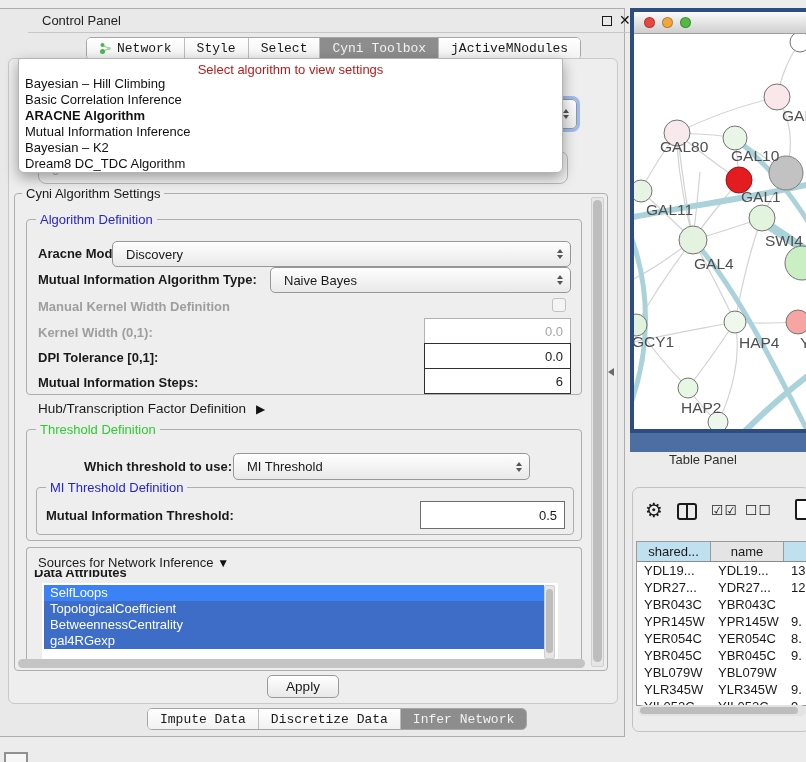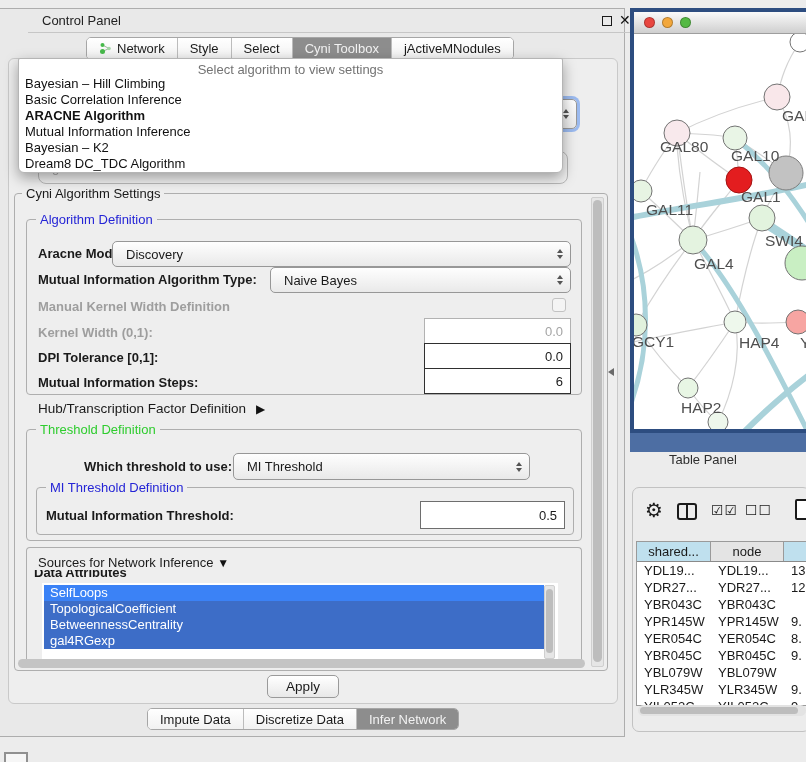--- a/index.html
+++ b/index.html
@@ -6,37 +6,37 @@
   html,body { width:806px; height:762px; }
   body { font-family:"Liberation Sans","DejaVu Sans",sans-serif; background:#ececec; position:relative; overflow:hidden; font-size:13px; color:#1a1a1a; }
 
   
   .control-panel { position:absolute; left:0; top:8px; width:625px; height:729px; background:#e9e9e9; border:1px solid #adadad; border-left:none; }
   .cp-titlebar { position:absolute; left:0; top:0; width:100%; height:24px; border-bottom:1px solid #c6c6c6;margin-left:28px; }
   .cp-title { position:absolute; left:14px; top:4px; font-size:13px; color:#222; }
   .float-btn { position:absolute; left:574px; top:7px; width:10px; height:10px; border:1.5px solid #1a1a1a; background:transparent; }
   .close-btn { position:absolute; left:591px; top:3px; font-size:14px; font-weight:bold; color:#111; }
 
-  .tabbar { position:absolute; display:flex; background:#fff; border:1px solid #a6a6a6; border-radius:5px; overflow:hidden; height:23px; }
+  .tabbar { position:absolute; display:flex; background:#fff; border:1px solid #a6a6a6; border-radius:5px; overflow:hidden; height:23px;font-family:Liberation Mono, monospace; }
   .tab { display:flex; align-items:center; gap:5px; padding:0 12px; font-size:13px; background:linear-gradient(#ffffff,#f1f1f1); border-left:1px solid #bcbcbc; cursor:default; white-space:nowrap; }
   .tab:first-child { border-left:none; }
   .tab.sel { color:#f2f2f2; }
 
   .content-panel { position:absolute; left:8px; top:49px; width:610px; height:646px; background:#eeeeee; border:1px solid #c9c9c9; border-radius:6px; }
 
   .combo { position:absolute; display:flex; align-items:center; font-size:13px; background:linear-gradient(#fefefe,#e9e9e9); border:1px solid #979797; border-radius:5px; padding-left:13px; }
   .combo .spin { margin-left:auto; margin-right:7px; display:flex; flex-direction:column; align-items:center; gap:2px; }
   .combo .spin i { display:block; width:0; height:0; border-left:3.5px solid transparent; border-right:3.5px solid transparent; }
   .combo .spin .up { border-bottom:4px solid #555; }
   .combo .spin .dn { border-top:4px solid #555; }
   .combo.focused { box-shadow:0 0 0 3px rgba(110,158,240,.65); }
   .combo.ghost { color:#a8a8a8; background:#f1f1f1; border-color:#b8b8b8; border-radius:8px; }
 
   .popup { position:absolute; left:18px; top:49px; width:545px; height:115px; background:#fff; border:1px solid #b5b5b5; border-radius:2px 2px 6px 6px; box-shadow:0 5px 14px rgba(0,0,0,.35); z-index:20; }
-  .popup-header { text-align:center; color:#737373; font-size:13px; padding-top:3px; height:17px; }
+  .popup-header { text-align:center; color:#b91c1c; font-size:13px; padding-top:3px; height:17px; }
   .popup-item { font-size:13px; line-height:16px; padding-left:6px; color:#111; white-space:nowrap; }
   .popup-item.b { font-weight:bold; }
 
   .fieldset { position:absolute; border:1px solid #aeaeae; border-radius:4px; }
   .legend { position:absolute; font-size:13px; background:#eeeeee; padding:0 4px; white-space:nowrap; z-index:3; }
 
   .lbl { position:absolute; font-size:13px; font-weight:bold; white-space:nowrap; }
   .lbl.dis { color:#9e9e9e; }
   .plain { font-weight:normal; }
 
@@ -330,21 +330,21 @@
   <section class="tp-window">
     <span class="gear" style="left:12px; top:12px;">⚙</span>
     <span class="col-icon" style="left:44px; top:15px;"></span>
     <span class="cbpair" style="left:78px; top:14px;">☑☑</span>
     <span class="cbpair" style="left:112px; top:14px;">☐☐</span>
     <span class="page-icon" style="left:162px; top:11px;"></span>
 
     <div class="tp-table">
       <div class="tp-head">
         <div class="hc c1" style="background: rgb(191, 224, 238);">shared...</div>
-        <div class="hc c2">node</div>
+        <div class="hc c2">name</div>
         <div class="hc c3" style="background: rgb(191, 224, 238);"></div>
       </div>
       <div class="tp-row">
           <div class="c c1">YDL19...</div>
           <div class="c c2">YDL19...</div>
           <div class="c c3">13</div>
         </div>
       <div class="tp-row">
           <div class="c c1">YDR27...</div>
           <div class="c c2">YDR27...</div>

